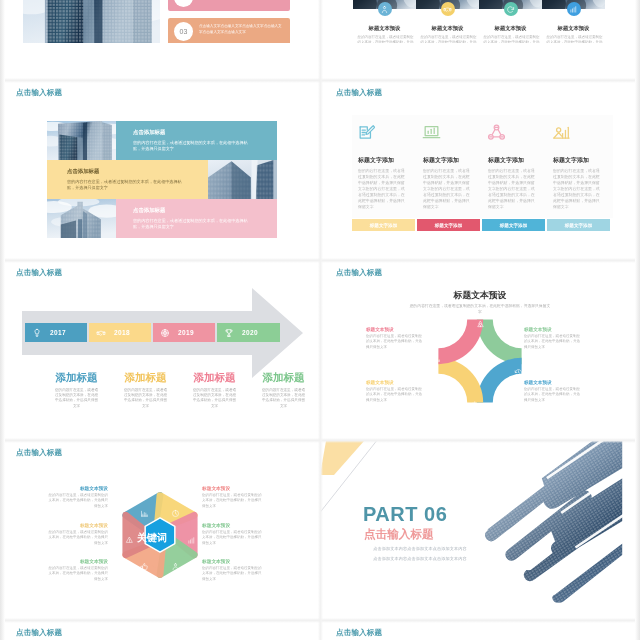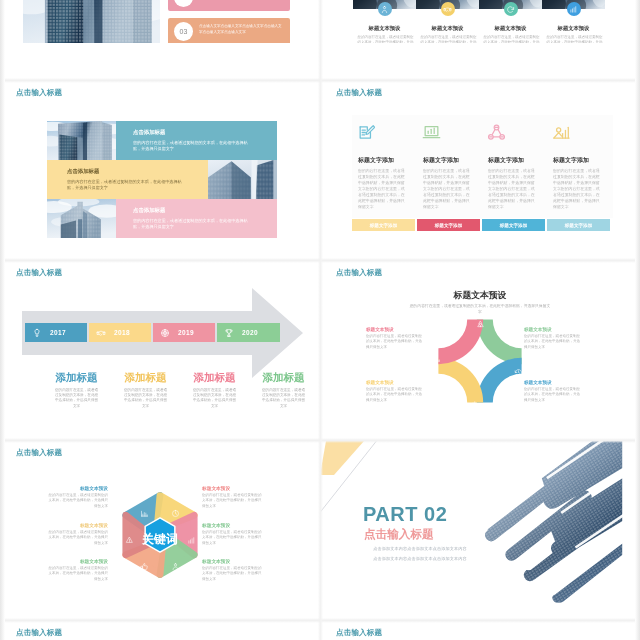--- a/index.html
+++ b/index.html
@@ -528,21 +528,21 @@
         <div class="stitle">点击输入标题</div>
         <div style="position:absolute;left:112px;top:46px;width:96px;height:96px;"><svg width="96" height="96" viewBox="-56 -56 112 112">
             <path d="M -7.00,-0.00 L -39.84,-23.00 L 0.00,-46.00 Z" fill="#55a3c4" opacity="0.93" stroke="#55a3c4" stroke-width="8" stroke-linejoin="round"></path>
             <path d="M -3.50,-6.06 L 0.00,-46.00 L 39.84,-23.00 Z" fill="#f8d572" opacity="0.93" stroke="#f8d572" stroke-width="8" stroke-linejoin="round"></path>
             <path d="M 3.50,-6.06 L 39.84,-23.00 L 39.84,23.00 Z" fill="#ed8ba0" opacity="0.93" stroke="#ed8ba0" stroke-width="8" stroke-linejoin="round"></path>
             <path d="M 7.00,0.00 L 39.84,23.00 L 0.00,46.00 Z" fill="#8ecc95" opacity="0.93" stroke="#8ecc95" stroke-width="8" stroke-linejoin="round"></path>
             <path d="M 3.50,6.06 L 0.00,46.00 L -39.84,23.00 Z" fill="#f3a684" opacity="0.93" stroke="#f3a684" stroke-width="8" stroke-linejoin="round"></path>
             <path d="M -3.50,6.06 L -39.84,23.00 L -39.84,-23.00 Z" fill="#dd8383" opacity="0.93" stroke="#dd8383" stroke-width="8" stroke-linejoin="round"></path>
             <path d="M -17.32 -10.00 L 0.00 -20.00 L 17.32 -10.00 L 17.32 10.00 L 0.00 20.00 L -17.32 10.00 Z" fill="#16a0e0" stroke="#fff" stroke-width="1.7" stroke-linejoin="round"></path>
           </svg></div>
-        <div style="position:absolute;left:112px;top:89.5px;width:96px;text-align:center;font-size:12px;font-weight:bold;color:#fff;">关键词</div>
+        <div style="position:absolute;left:104px;top:89.5px;width:96px;text-align:center;font-size:10px;font-weight:bold;color:#fff;">关键词</div>
         <div style="position:absolute;left:140.0px;top:62.7px;"><svg viewBox="0 0 24 24" width="9" height="9" fill="none" stroke="#ffffff" stroke-width="1.45" stroke-linecap="round" stroke-linejoin="round">
             <path d="M4 19h16"></path>
             <path d="M4 19V6"></path>
             <path d="M7.5 19v-5.5"></path>
             <path d="M11.5 19V9.5"></path>
             <path d="M15.5 19v-8"></path>
             <path d="M19 19v-3.6"></path>
           </svg></div>
         <div style="position:absolute;left:171.0px;top:62.7px;"><svg viewBox="0 0 24 24" width="9" height="9" fill="none" stroke="#ffffff" stroke-width="1.45" stroke-linecap="round" stroke-linejoin="round">
             <path d="M12 3.8a8.2 8.2 0 1 1 0 16.4 8.2 8.2 0 0 1 0-16.4z"></path>
@@ -629,21 +629,21 @@
               </g>
               <g stroke="#ffffff" stroke-width="2.6" opacity=".95">
                 <line x1="215" y1="-6" x2="330" y2="-84"></line>
                 <line x1="232" y1="26" x2="340" y2="-48"></line>
                 <line x1="248" y1="58" x2="348" y2="-10"></line>
                 <line x1="262" y1="92" x2="352" y2="30"></line>
                 <line x1="276" y1="126" x2="356" y2="72"></line>
               </g>
             </g>
           </svg></div>
-        <div class="part">PART 02</div>
+        <div class="part">PART 06</div>
         <div class="parth">点击输入标题</div>
         <div class="partl" style="left:20px;top:105px;">点击添加文本内容点击添加文本点击添加文本内容</div>
         <div class="partl" style="left:20px;top:115px;">点击添加文本内容点击添加文本点击添加文本内容</div>
       </div>
       <div class="slide" style="left:0px;top:621px;">
         <div class="stitle">点击输入标题</div>
       </div>
       <div class="slide" style="left:320px;top:621px;">
         <div class="stitle">点击输入标题</div>
       </div>

